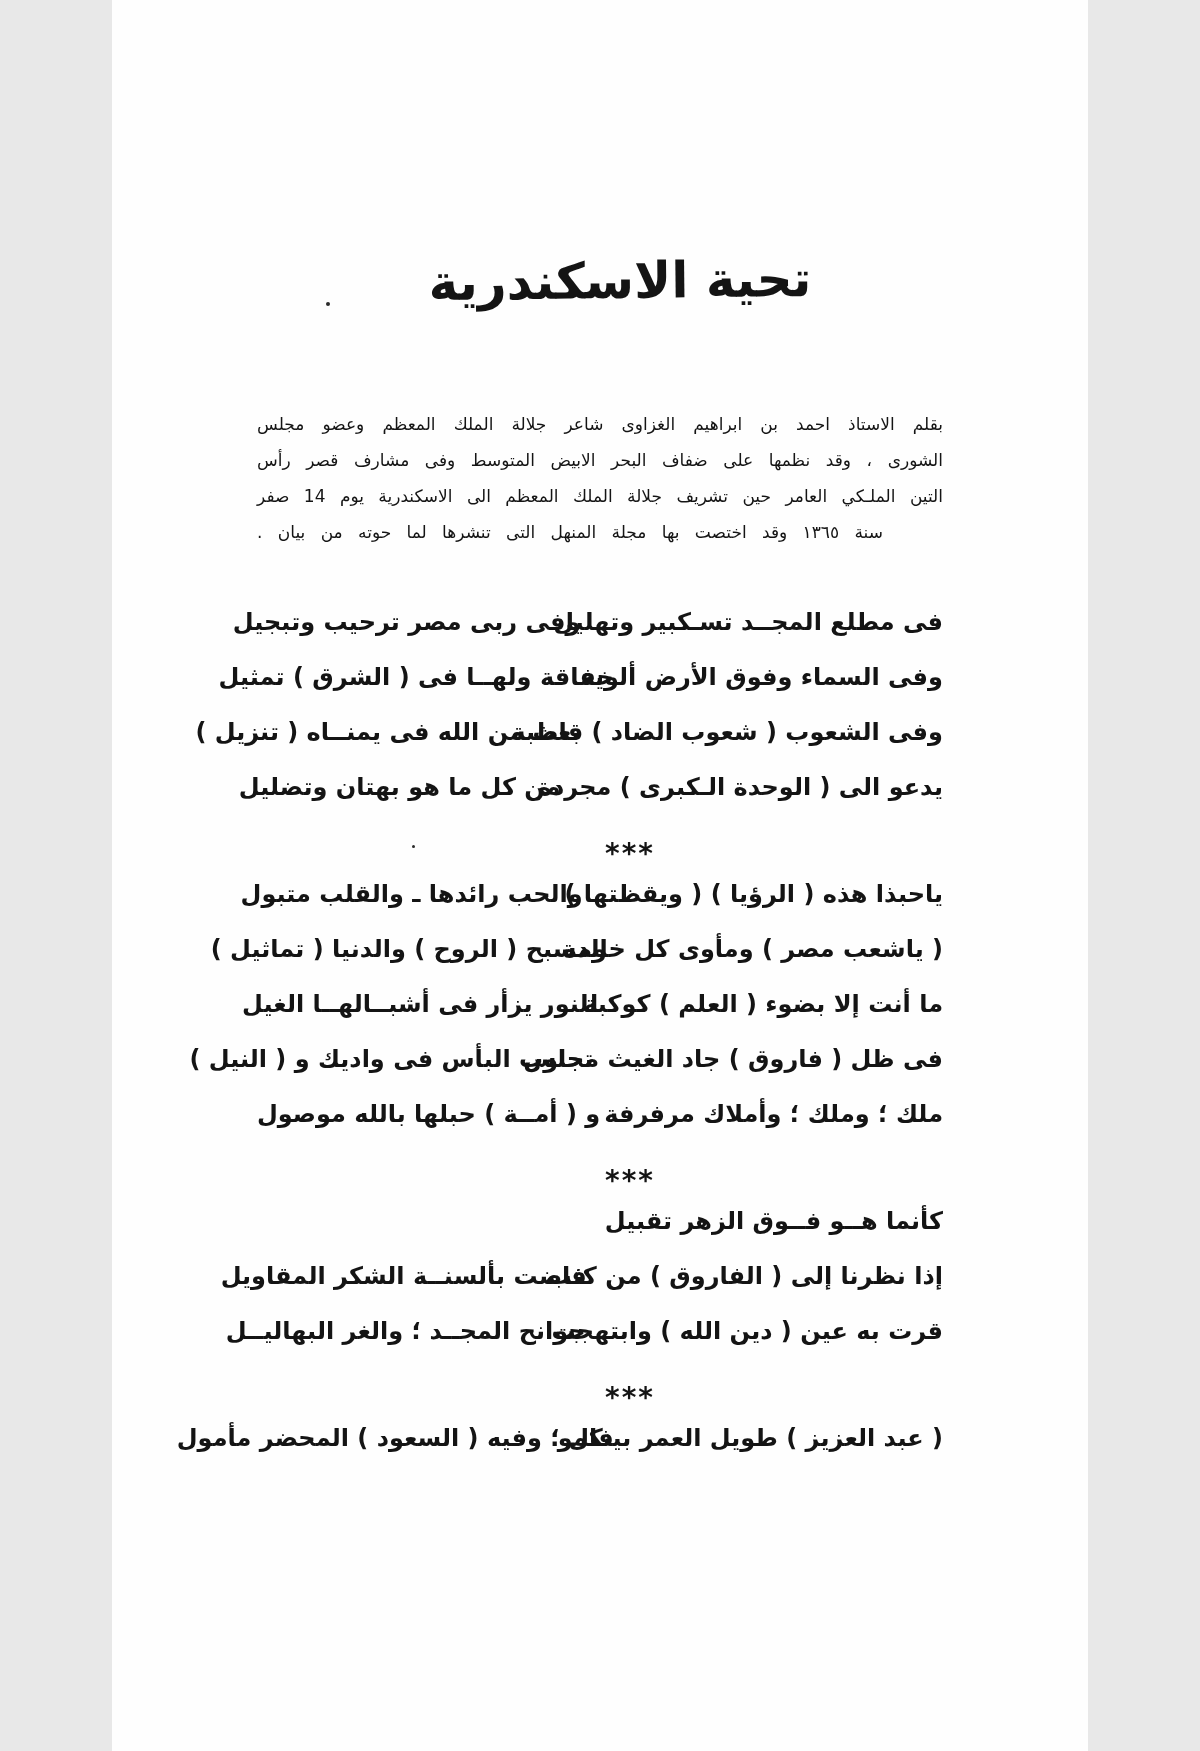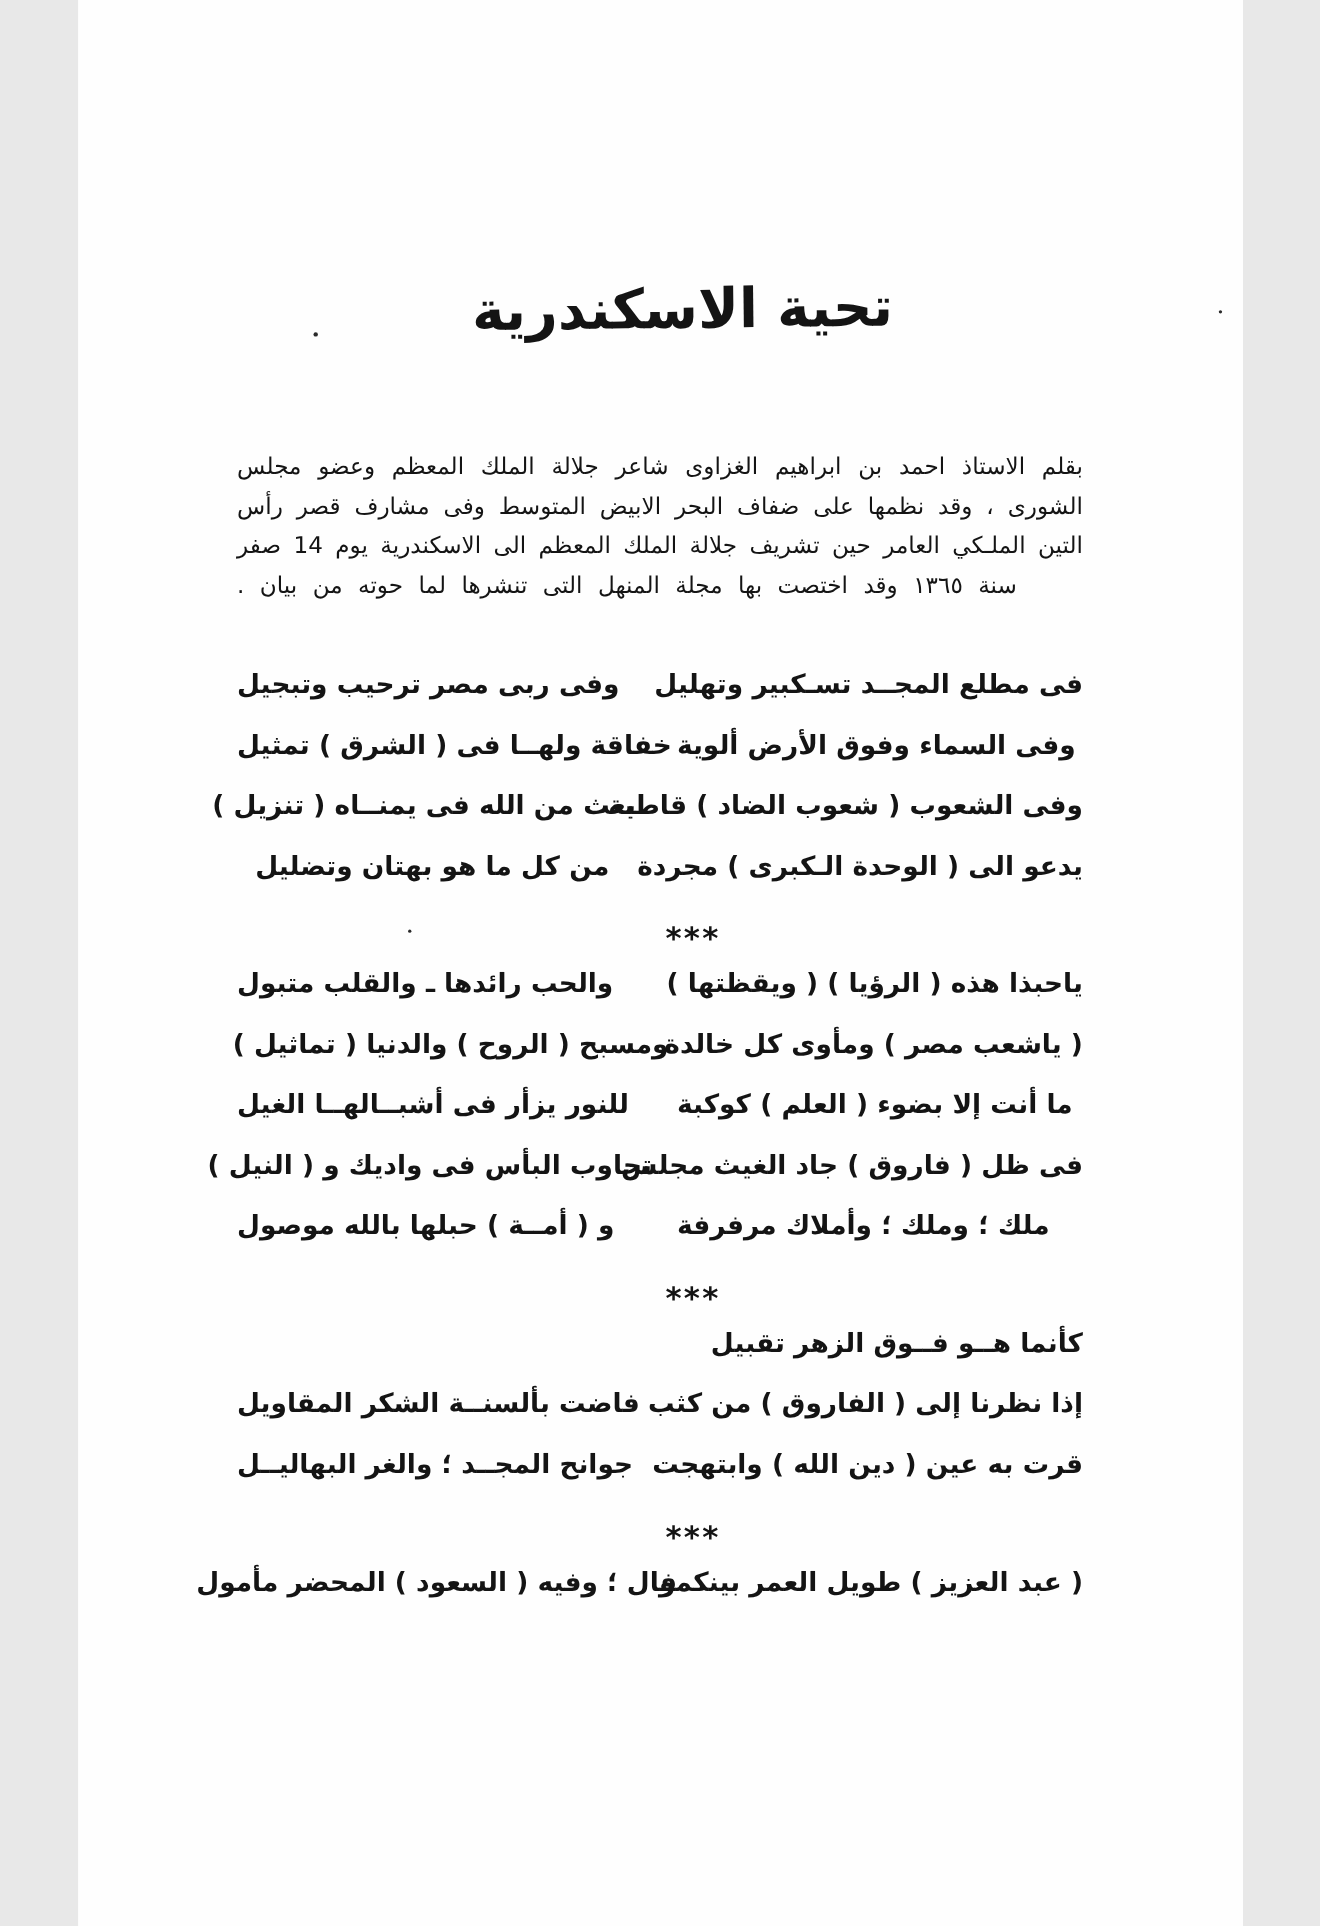--- a/index.html
+++ b/index.html
@@ -2,42 +2,42 @@
 <html lang="ar" dir="rtl"><head>
 <meta charset="utf-8">
 <style>
   html, body {
     margin: 0;
     padding: 0;
     background: #e8e8e8;
   }
   .page {
     position: relative;
-    width: 1059px;
+    width: 976px;
     height: 1751px;
     margin: 0 auto;
     background: #fefefe;
     color: #141414;
     font-family: "DejaVu Sans", sans-serif;
     direction: rtl;
     overflow: hidden;
     box-sizing: border-box;
     padding: 252px 145px 0 145px;
   }
   .title {
     text-align: center;
     font-size: 50px;
     font-weight: bold;
     letter-spacing: 1px;
     margin: 0 0 0 40px;
     transform: rotate(-0.6deg);
   }
   .byline {
     margin-top: 96px;
-    font-size: 21px;
+    font-size: 17px;
     line-height: 36px;
     font-weight: 500;
   }
   .byline-line {
     text-align: justify;
     text-align-last: justify;
     white-space: nowrap;
   }
   .byline-line.last {
     padding-right: 60px;

